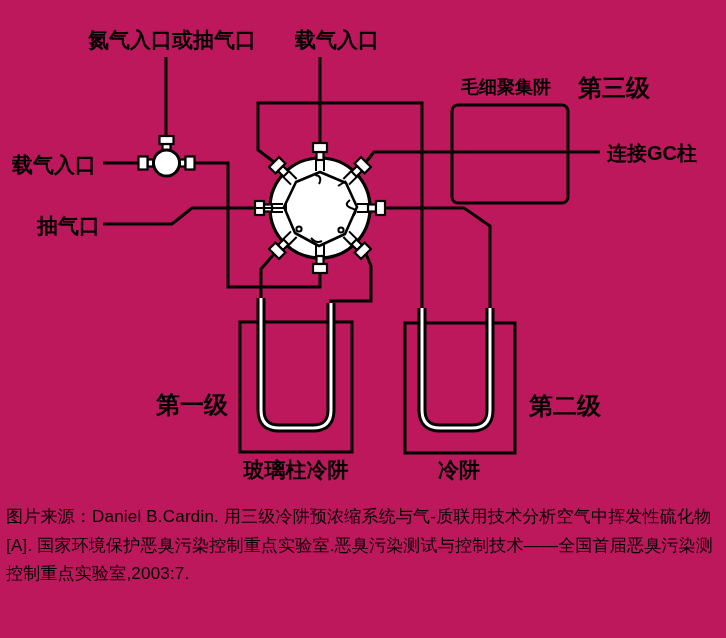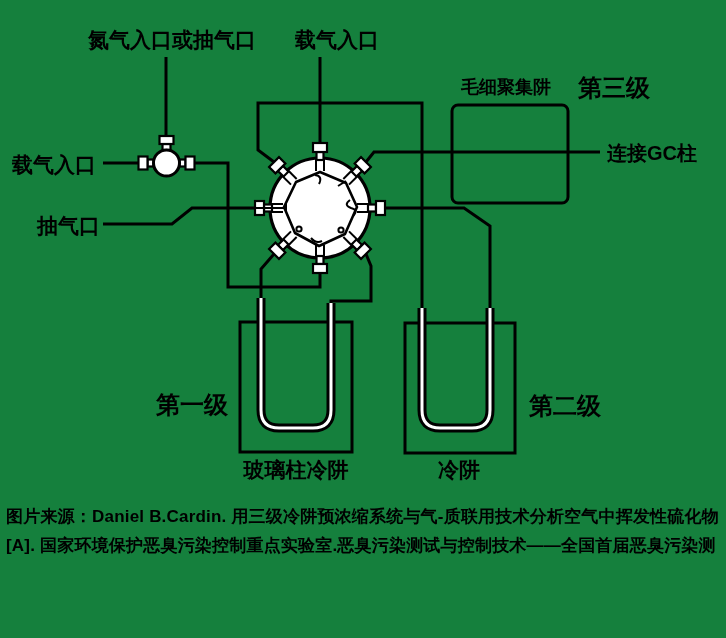--- a/index.html
+++ b/index.html
@@ -1,34 +1,34 @@
 <!DOCTYPE html>
 <html><head>
 <meta charset="utf-8">
 <style>
   html,body{margin:0;padding:0;background:#fff;}
   .page{
     position:relative;
     width:726px;height:638px;
-    background:#15803d;
+    background:#be185d;
     font-family:"Liberation Sans", sans-serif;
     overflow:hidden;
   }
   svg text{
     font-family:"Liberation Sans", sans-serif;
     font-weight:700;
     fill:#000;
   }
   .lbl{font-size:21px;}
   .lbl-cap{font-size:18px;}
   .lbl-gc{font-size:20px;}
   .stage{font-size:24px;}
   .caption{
     position:absolute;left:6px;top:503px;width:716px;
-    font-size:17px;font-weight:700;color:#000;
+    font-size:17px;font-weight:400;color:#000;
     line-height:28.5px;
     letter-spacing:0.2px;
   }
   .stroke{stroke:#000;fill:none;stroke-width:3;}
   .thin{stroke:#000;fill:none;stroke-width:2;}
   .tube{stroke:#000;fill:none;stroke-width:9;}
   .tube-core{stroke:#fff;fill:none;stroke-width:3;}
   .fit{fill:#fff;stroke:#000;stroke-width:2.2;}
 </style>
 </head>
@@ -162,15 +162,16 @@
     <text class="stage" x="156" y="413" fill="#ee2222">第一级</text>
     <text class="stage" x="529" y="414" fill="#ee2222">第二级</text>
     <text class="lbl" x="296" y="477" text-anchor="middle">玻璃柱冷阱</text>
     <text class="lbl" x="459" y="477" text-anchor="middle">冷阱</text>
   </svg>
 
   
   <div class="caption">
     <div>图片来源：Daniel B.Cardin. 用三级冷阱预浓缩系统与气-质联用技术分析空气中挥发性硫化物</div>
     <div>[A]. 国家环境保护恶臭污染控制重点实验室.恶臭污染测试与控制技术——全国首届恶臭污染测</div>
+    <div>控制重点实验室,2003:7.</div>
   </div>
 
 </div>
 
 </body></html>

